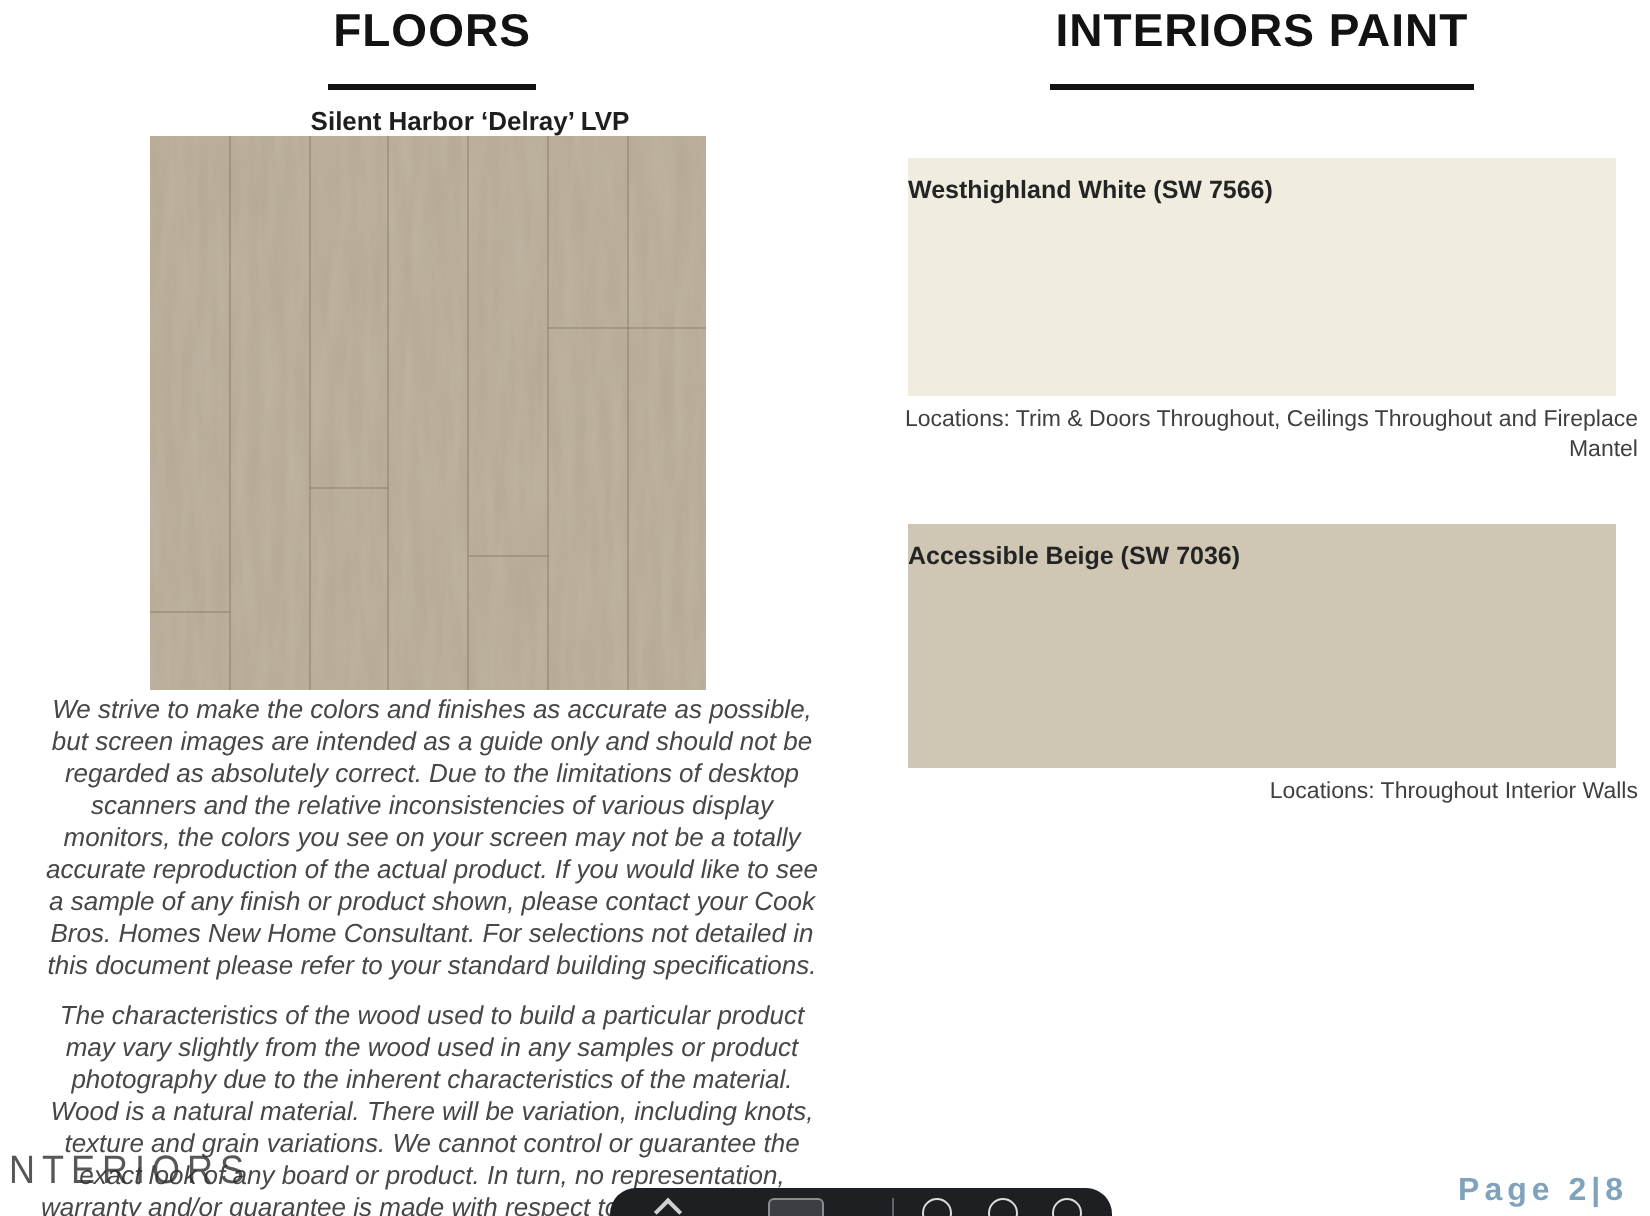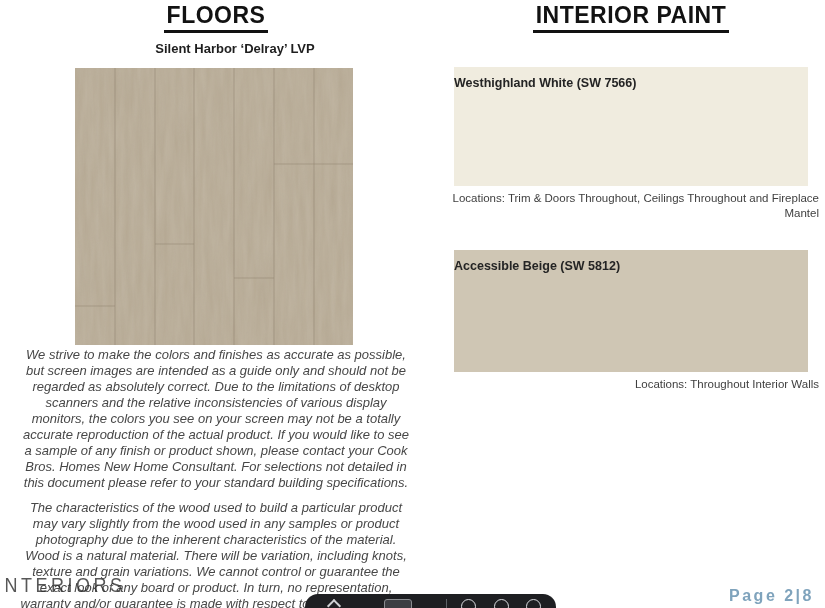--- a/index.html
+++ b/index.html
@@ -6,21 +6,21 @@
   .page{
     position:relative;width:825px;height:608px;background:#ffffff;
     overflow:hidden;font-family:"Liberation Sans",sans-serif;color:#222;
   }
   
   .col-head{position:absolute;top:2px;text-align:center;}
   .floors-head{left:0;width:432px;}
   .paint-head{left:443px;width:376px;}
   .section-title{
     display:inline-block;margin:0;font-size:23px;font-weight:800;color:#121212;
-    letter-spacing:.5px;border-bottom:3px solid #121212;padding:0 3px 1px;
+    letter-spacing:.5px;border-bottom:3px solid #121212;padding:0 3px 13px;
   }
   .product-name{margin-top:8px;font-size:13px;font-weight:700;color:#1e1e1e;padding-left:38px;}
   .product-loc{margin-top:16px;font-size:14px;color:#4a4a4a;font-family:Liberation Mono, monospace;}
 
   
   .floor-image{position:absolute;left:75px;top:68px;width:278px;height:277px;display:block;}
 
   
   .disclaimers{
     position:absolute;left:20px;top:347px;width:392px;text-align:center;
@@ -114,29 +114,29 @@
     </g>
   </svg>
 
   <div class="disclaimers">
     <p>We strive to make the colors and finishes as accurate as possible, but screen images are intended as a guide only and should not be regarded as absolutely correct. Due to the limitations of desktop scanners and the relative inconsistencies of various display monitors, the colors you see on your screen may not be a totally accurate reproduction of the actual product. If you would like to see a sample of any finish or product shown, please contact your Cook Bros. Homes New Home Consultant. For selections not detailed in this document please refer to your standard building specifications.</p>
     <p>The characteristics of the wood used to build a particular product may vary slightly from the wood used in any samples or product photography due to the inherent characteristics of the material. Wood is a natural material. There will be variation, including knots, texture and grain variations. We cannot control or guarantee the exact look of any board or product. In turn, no representation, warranty and/or guarantee is made with respect to the precise color, lustre or appearance of finishes of any product.</p>
     <p>At Cook Bros. Homes, we believe in continually providing you with the best quality products and home designs. Therefore, we reserve the right to change plans and specifications without notice.</p>
   </div>
 
   <div class="col-head paint-head">
-    <h1 class="section-title">INTERIOR PAINT</h1>
+    <h1 class="section-title">INTERIORS PAINT</h1>
 
     <div class="swatch swatch-1" style="background-color: rgb(240, 236, 223);">
       <span>Westhighland White (SW 7566)</span>
     </div>
     <div class="loc-text">Locations: Trim &amp; Doors Throughout, Ceilings Throughout and Fireplace Mantel</div>
 
     <div class="swatch swatch-2" style="background-color: rgb(207, 198, 180);">
-      <span>Accessible Beige (SW 5812)</span>
+      <span>Accessible Beige (SW 7036)</span>
     </div>
     <div class="loc-text">Locations: Throughout Interior Walls</div>
   </div>
 
   <div class="ghost-text">INTERIORS</div>
 
   <div class="page-num" style="color: rgb(127, 163, 188);">Page 2|8</div>
 
   <div class="viewer-toolbar">
     <span class="tb-chevron"></span>

